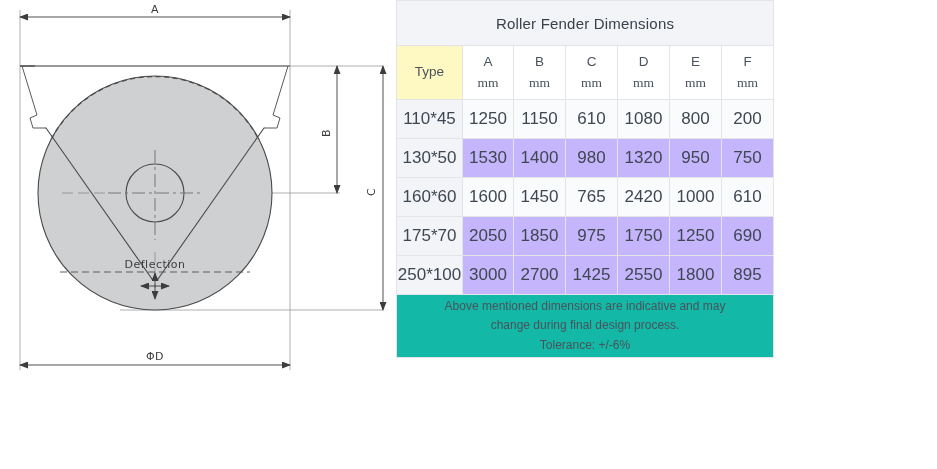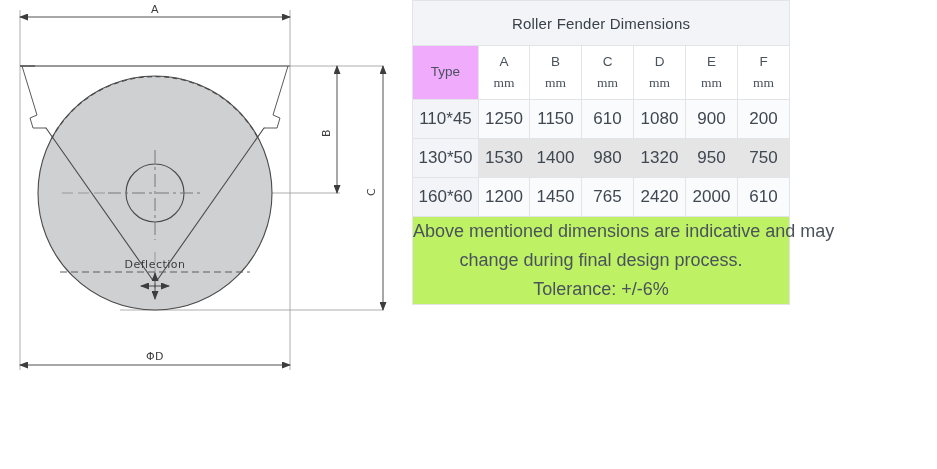--- a/index.html
+++ b/index.html
@@ -30,21 +30,21 @@
     width: 392px;
     height: 469px;
   }
   .drawing-pane svg {
     display: block;
   }
 
   
   .table-pane {
     position: absolute;
-    left: 412px;
+    left: 396px;
     top: 0;
     width: 377px;
     height: 412px;
   }
   table.dim-table {
     border-collapse: collapse;
     width: 377px;
     table-layout: fixed;
     font-family: "Liberation Sans", sans-serif;
     color: #3d4550;
@@ -66,42 +66,42 @@
     letter-spacing: .2px;
   }
   .hdr-cell {
     height: 53px;
     background: #ffffff;
     font-size: 13.5px;
     color: #4a525c;
     line-height: 1.55;
   }
   .hdr-cell.type-col {
-    background: #f0abfc;
+    background: #fef9c3;
   }
   .hdr-letter { display: block; }
   .hdr-unit { display: block; font-family: Liberation Serif, serif; }
   .body-cell {
     height: 38px;
     font-size: 17px;
     color: #3f4751;
   }
   .type-col {
     background: #f2f4f7;
   }
   tr.row-even .body-cell { background: #fafbfc; }
-  tr.row-odd  .body-cell { background: #e5e5e5; }
+  tr.row-odd  .body-cell { background: #c4b5fd; }
   tr.row-even .body-cell.type-col,
   tr.row-odd  .body-cell.type-col { background: #f2f4f7; }
 
   .note-cell {
-    background: #bef264;
+    background: #14b8a6;
     text-align: left;
     padding: 9px 10px 10px 10px;
-    font-size: 18px;
+    font-size: 12px;
     color: #4a525c;
     line-height: 1.62;
     height: 62px;
     vertical-align: top;
   }
   .note-line { display: block; white-space: nowrap; }
 
   
   .dim-label {
     font-family: "DejaVu Sans", sans-serif;
@@ -233,40 +233,58 @@
           </th>
         </tr>
       </thead>
       <tbody>
         <tr class="row-even">
           <td class="body-cell type-col">110*45</td>
           <td class="body-cell">1250</td>
           <td class="body-cell">1150</td>
           <td class="body-cell">610</td>
           <td class="body-cell">1080</td>
-          <td class="body-cell">900</td>
+          <td class="body-cell">800</td>
           <td class="body-cell">200</td>
         </tr>
         <tr class="row-odd">
           <td class="body-cell type-col">130*50</td>
           <td class="body-cell">1530</td>
           <td class="body-cell">1400</td>
           <td class="body-cell">980</td>
           <td class="body-cell">1320</td>
           <td class="body-cell">950</td>
           <td class="body-cell">750</td>
         </tr>
         <tr class="row-even">
           <td class="body-cell type-col">160*60</td>
-          <td class="body-cell">1200</td>
+          <td class="body-cell">1600</td>
           <td class="body-cell">1450</td>
           <td class="body-cell">765</td>
           <td class="body-cell">2420</td>
-          <td class="body-cell">2000</td>
+          <td class="body-cell">1000</td>
           <td class="body-cell">610</td>
+        </tr>
+        <tr class="row-odd">
+          <td class="body-cell type-col">175*70</td>
+          <td class="body-cell">2050</td>
+          <td class="body-cell">1850</td>
+          <td class="body-cell">975</td>
+          <td class="body-cell">1750</td>
+          <td class="body-cell">1250</td>
+          <td class="body-cell">690</td>
+        </tr>
+        <tr class="row-odd">
+          <td class="body-cell type-col">250*100</td>
+          <td class="body-cell">3000</td>
+          <td class="body-cell">2700</td>
+          <td class="body-cell">1425</td>
+          <td class="body-cell">2550</td>
+          <td class="body-cell">1800</td>
+          <td class="body-cell">895</td>
         </tr>
         <tr>
           <td class="note-cell" colspan="7">
             <span class="note-line">Above mentioned dimensions are indicative and may</span>
             <span class="note-line">change during final design process.</span>
             <span class="note-line">Tolerance: +/-6%</span>
           </td>
         </tr>
       </tbody>
     </table>

